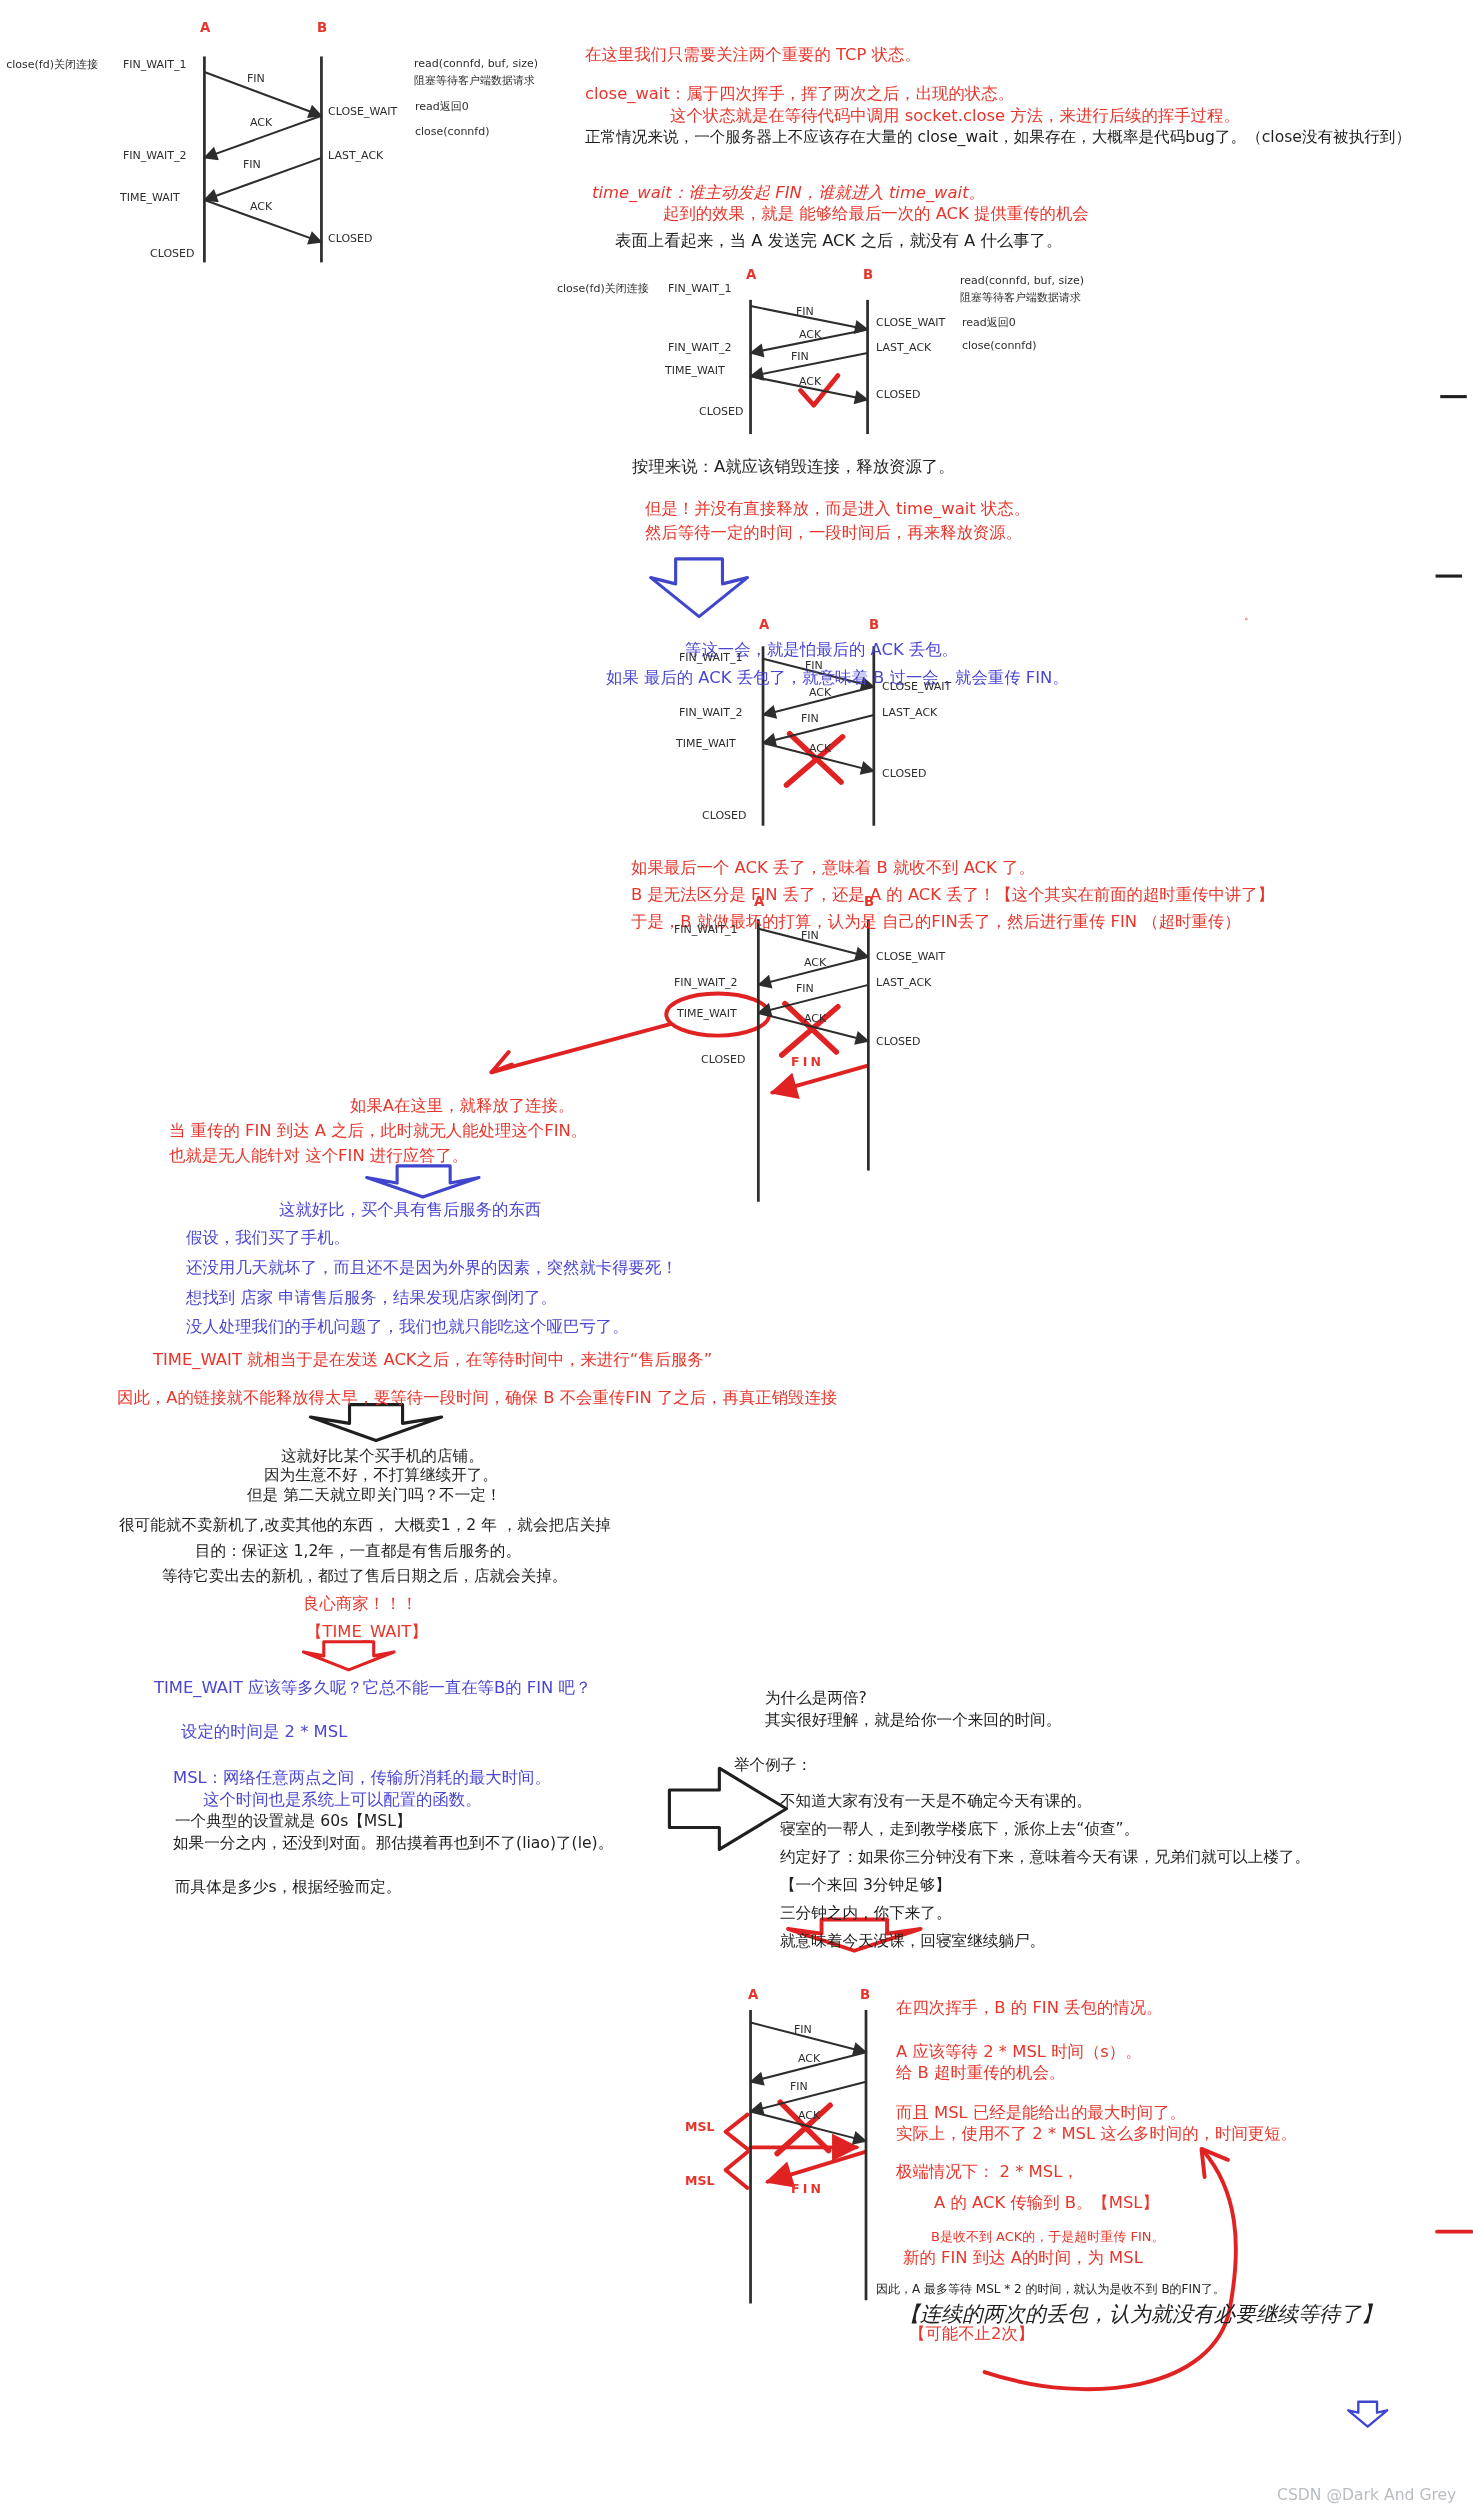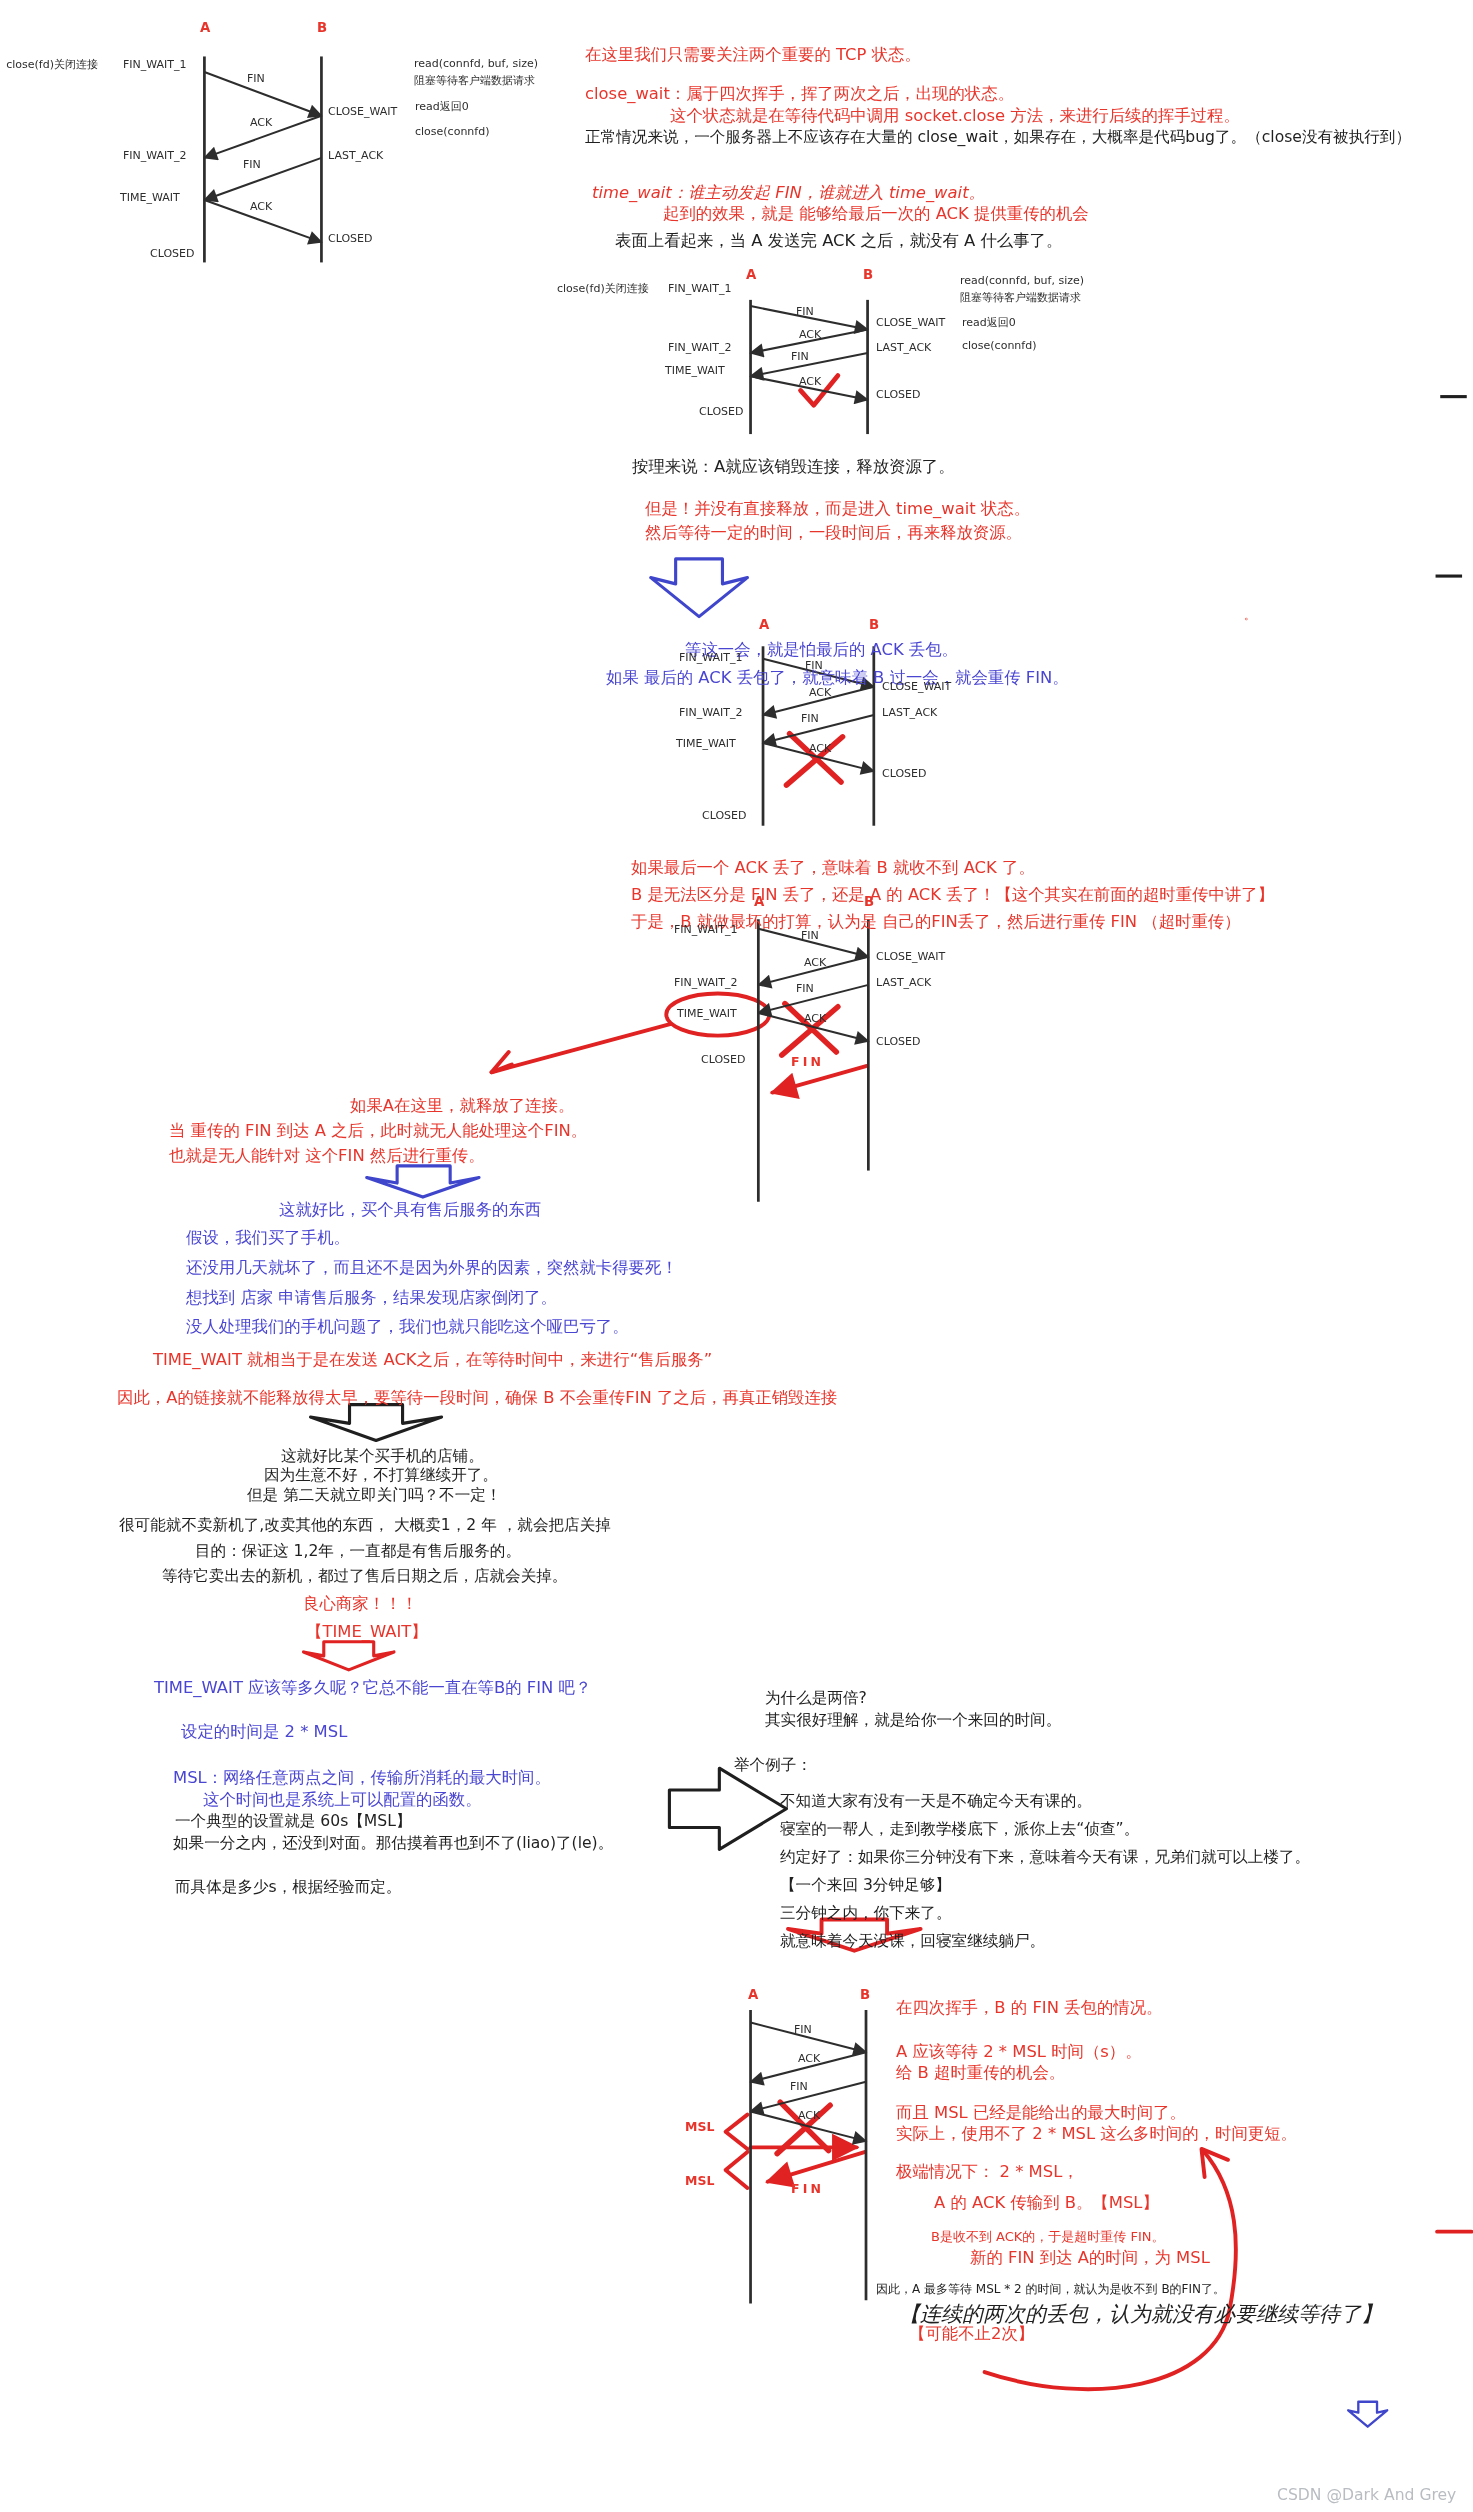--- a/index.html
+++ b/index.html
@@ -203,21 +203,21 @@
       <div class="tl diag" style="left: 677px; top: 1008px; font-size: 11px;">TIME_WAIT</div>
       <div class="tl diag" style="left: 876px; top: 1036px; font-size: 11px;">CLOSED</div>
       <div class="tl diag" style="left: 701px; top: 1054px; font-size: 11px;">CLOSED</div>
       <div class="tl diag" style="left: 801px; top: 930px; font-size: 11px;">FIN</div>
       <div class="tl diag" style="left: 804px; top: 957px; font-size: 11px;">ACK</div>
       <div class="tl diag" style="left: 796px; top: 983px; font-size: 11px;">FIN</div>
       <div class="tl diag" style="left: 804px; top: 1013px; font-size: 11px;">ACK</div>
       <div class="tl redlb" style="left: 791px; top: 1055px; font-size: 12.5px; letter-spacing: 3.1px;">FIN</div>
       <div class="tl red" style="left: 350px; top: 1096px; font-size: 16.4px;">如果A在这里，就释放了连接。</div>
       <div class="tl red" style="left: 169px; top: 1121px; font-size: 16.4px;">当 重传的 FIN 到达 A 之后，此时就无人能处理这个FIN。</div>
-      <div class="tl red" style="left: 169px; top: 1146px; font-size: 16.4px;">也就是无人能针对 这个FIN 然后进行重传。</div>
+      <div class="tl red" style="left: 169px; top: 1146px; font-size: 16.4px;">也就是无人能针对 这个FIN 进行应答了。</div>
       <div class="tl blue" style="left: 279px; top: 1200px; font-size: 16.4px;">这就好比，买个具有售后服务的东西</div>
       <div class="tl blue" style="left: 186px; top: 1228px; font-size: 16.4px;">假设，我们买了手机。</div>
       <div class="tl blue" style="left: 186px; top: 1258px; font-size: 16.4px;">还没用几天就坏了，而且还不是因为外界的因素，突然就卡得要死！</div>
       <div class="tl blue" style="left: 186px; top: 1288px; font-size: 16.4px;">想找到 店家 申请售后服务，结果发现店家倒闭了。</div>
       <div class="tl blue" style="left: 186px; top: 1317px; font-size: 16.4px;">没人处理我们的手机问题了，我们也就只能吃这个哑巴亏了。</div>
       <div class="tl red" style="left: 153px; top: 1350px; font-size: 16.4px;">TIME_WAIT 就相当于是在发送 ACK之后，在等待时间中，来进行“售后服务”</div>
       <div class="tl red" style="left: 117px; top: 1388px; font-size: 16.4px;">因此，A的链接就不能释放得太早，要等待一段时间，确保 B 不会重传FIN 了之后，再真正销毁连接</div>
       <div class="tl black" style="left: 281px; top: 1447px; font-size: 15.6px;">这就好比某个买手机的店铺。</div>
       <div class="tl black" style="left: 264px; top: 1466px; font-size: 15.6px;">因为生意不好，不打算继续开了。</div>
       <div class="tl black" style="left: 247px; top: 1486px; font-size: 15.6px;">但是 第二天就立即关门吗？不一定！</div>
@@ -252,21 +252,21 @@
       <div class="tl redlb" style="left: 685px; top: 2174px; font-size: 12.5px;">MSL</div>
       <div class="tl redlb" style="left: 791px; top: 2182px; font-size: 12.5px; letter-spacing: 3.1px;">FIN</div>
       <div class="tl red" style="left: 896px; top: 1998px; font-size: 16.4px;">在四次挥手，B 的 FIN 丢包的情况。</div>
       <div class="tl red" style="left: 896px; top: 2042px; font-size: 16.4px;">A 应该等待 2 * MSL 时间（s）。</div>
       <div class="tl red" style="left: 896px; top: 2063px; font-size: 16.4px;">给 B 超时重传的机会。</div>
       <div class="tl red" style="left: 896px; top: 2103px; font-size: 16.4px;">而且 MSL 已经是能给出的最大时间了。</div>
       <div class="tl red" style="left: 896px; top: 2124px; font-size: 16.4px;">实际上，使用不了  2 * MSL 这么多时间的，时间更短。</div>
       <div class="tl red" style="left: 896px; top: 2162px; font-size: 16.4px;">极端情况下：  2 * MSL，</div>
       <div class="tl red" style="left: 934px; top: 2193px; font-size: 16.4px;">A 的 ACK 传输到 B。【MSL】</div>
       <div class="tl red" style="left: 931px; top: 2229px; font-size: 13px;">B是收不到 ACK的，于是超时重传 FIN。</div>
-      <div class="tl red" style="left: 970px; top: 2248px; font-size: 16.4px;">新的 FIN 到达 A的时间，为 MSL</div>
+      <div class="tl red" style="left: 903px; top: 2248px; font-size: 16.4px;">新的 FIN 到达 A的时间，为 MSL</div>
       <div class="tl black" style="left: 876px; top: 2282px; font-size: 12px;">因此，A 最多等待 MSL * 2 的时间，就认为是收不到 B的FIN了。</div>
       <div class="tl black" style="left: 899px; top: 2302px; font-size: 21px; font-style: italic;">【连续的两次的丢包，认为就没有必要继续等待了】</div>
       <div class="tl red" style="left: 909px; top: 2324px; font-size: 16.4px;">【可能不止2次】</div>
       <div class="tl red" style="left: 1244px; top: 610px; font-size: 11px;">。</div>
       <div class="tl gray" style="left: 1277px; top: 2486px; font-size: 15.6px;">CSDN @Dark And Grey</div>
     </div>
 
 </div>
 
 

